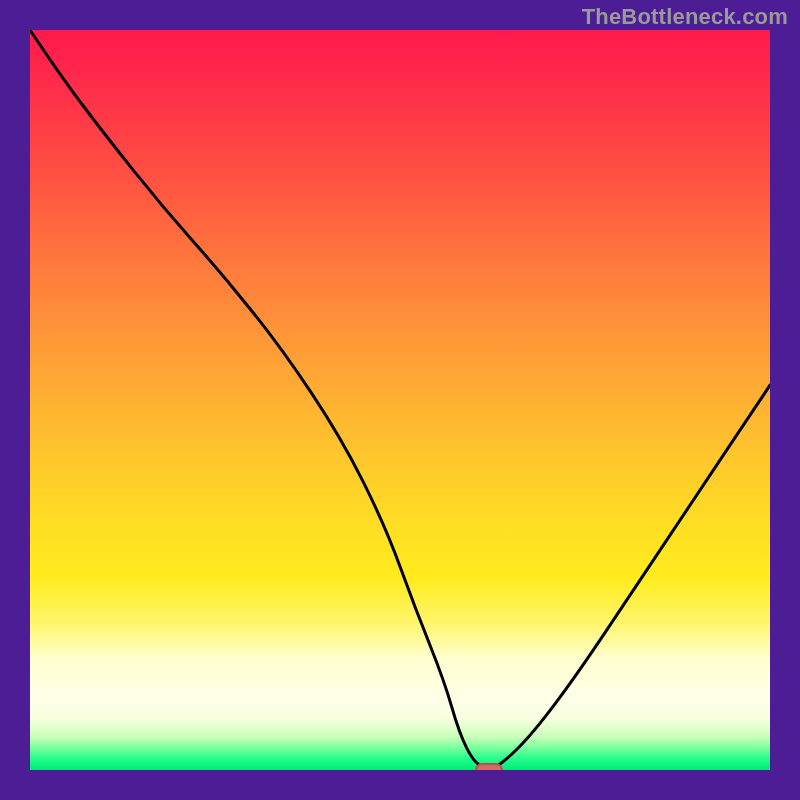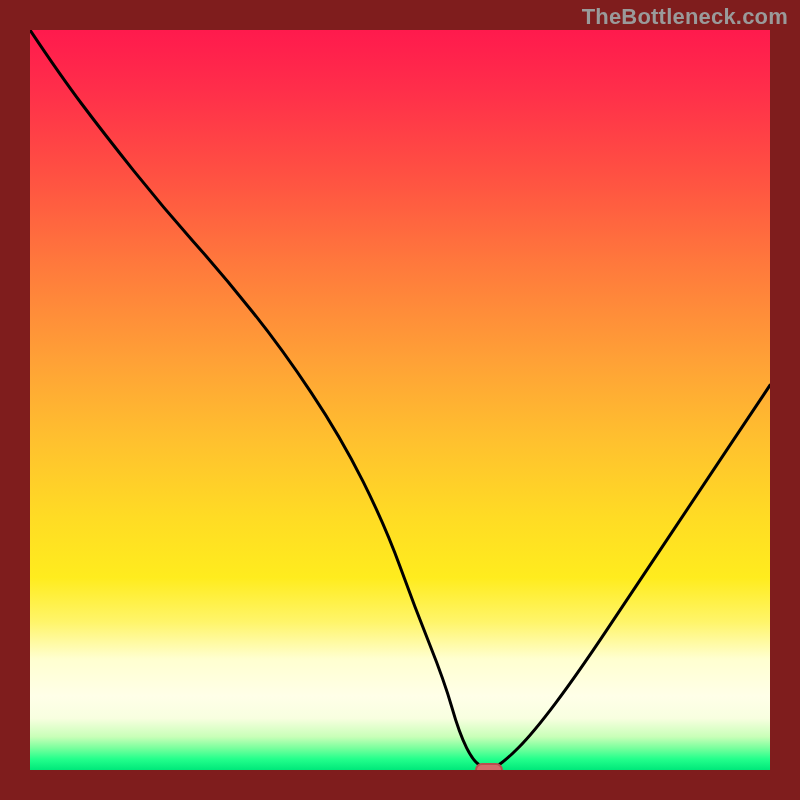--- a/index.html
+++ b/index.html
@@ -8,21 +8,21 @@
     width: 800px;
     height: 800px;
     background: #000;
     overflow: hidden;
     font-family: Arial, Helvetica, sans-serif;
   }
   .frame {
     position: relative;
     width: 800px;
     height: 800px;
-    background: #7f1d1d;
+    background: #4c1d95;
   }
   .plot-area {
     position: absolute;
     left: 30px;
     top: 30px;
     width: 740px;
     height: 740px;
     overflow: hidden;
   }
   

